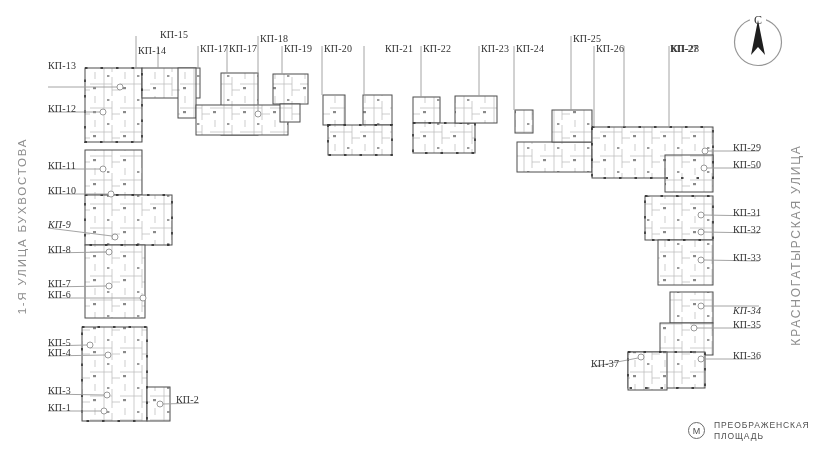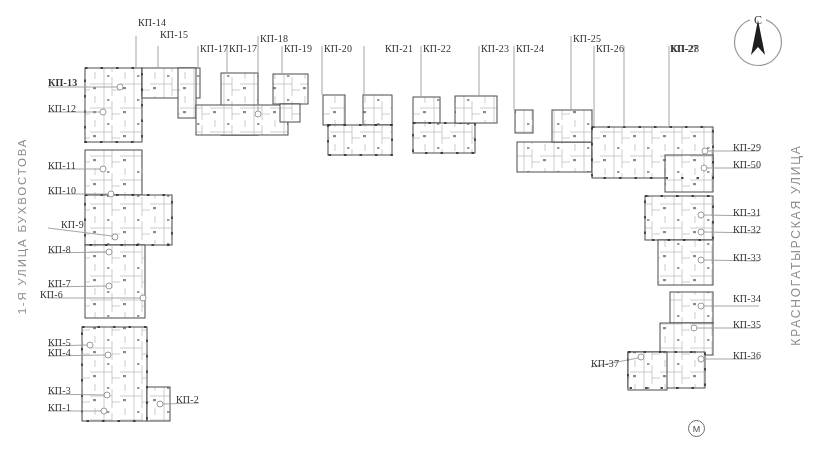--- a/index.html
+++ b/index.html
@@ -167,65 +167,69 @@
         <line x1="759" y1="328" x2="697" y2="328"></line>
         <circle cx="694" cy="328" r="3"></circle>
         <line x1="759" y1="359" x2="704" y2="359"></line>
         <circle cx="701" cy="359" r="3"></circle>
         <line x1="591" y1="367" x2="638" y2="358"></line>
         <circle cx="641" cy="357" r="3"></circle>
       </g>
   </svg>
 
   <div id="labels-layer">
-      <div class="bldg-label" style="left: 138px; top: 17px;">КП-14</div>
+      <div class="bldg-label" style="left: 138px; top: 45px;">КП-14</div>
       <div class="bldg-label" style="left: 160px; top: 29px;">КП-15</div>
       <div class="bldg-label" style="left: 200px; top: 43px;">КП-17</div>
       <div class="bldg-label" style="left: 229px; top: 43px;">КП-17</div>
       <div class="bldg-label" style="left: 260px; top: 33px;">КП-18</div>
       <div class="bldg-label" style="left: 284px; top: 43px;">КП-19</div>
       <div class="bldg-label" style="left: 324px; top: 43px;">КП-20</div>
       <div class="bldg-label" style="left: 366px; top: 43px; padding-left: 19px;">КП-21</div>
       <div class="bldg-label" style="left: 423px; top: 43px;">КП-22</div>
       <div class="bldg-label" style="left: 481px; top: 43px;">КП-23</div>
       <div class="bldg-label" style="left: 516px; top: 43px;">КП-24</div>
       <div class="bldg-label" style="left: 573px; top: 33px;">КП-25</div>
       <div class="bldg-label" style="left: 596px; top: 43px;">КП-26</div>
       <div class="bldg-label" style="left: 626px; top: 43px; margin-left: 44px;">КП-27</div>
       <div class="bldg-label" style="left: 671px; top: 43px;">КП-28</div>
-      <div class="bldg-label" style="left: 48px; top: 77px; font-weight: bold;">КП-13</div>
+      <div class="bldg-label" style="left: 48px; top: 60px;">КП-13</div>
       <div class="bldg-label" style="left: 48px; top: 103px;">КП-12</div>
       <div class="bldg-label" style="left: 48px; top: 160px;">КП-11</div>
       <div class="bldg-label" style="left: 48px; top: 185px;">КП-10</div>
-      <div class="bldg-label" style="left: 61px; top: 219px;">КП-9</div>
+      <div class="bldg-label" style="left: 48px; top: 219px; font-style: italic;">КП-9</div>
       <div class="bldg-label" style="left: 48px; top: 244px;">КП-8</div>
       <div class="bldg-label" style="left: 48px; top: 278px;">КП-7</div>
-      <div class="bldg-label" style="left: 40px; top: 289px; font-family: Liberation Serif, serif;">КП-6</div>
+      <div class="bldg-label" style="left: 48px; top: 289px; font-family: Liberation Serif, serif;">КП-6</div>
       <div class="bldg-label" style="left: 48px; top: 337px;">КП-5</div>
       <div class="bldg-label" style="left: 48px; top: 347px;">КП-4</div>
       <div class="bldg-label" style="left: 48px; top: 385px;">КП-3</div>
       <div class="bldg-label" style="left: 48px; top: 402px;">КП-1</div>
       <div class="bldg-label" style="left: 176px; top: 394px;">КП-2</div>
       <div class="bldg-label" style="left: 733px; top: 142px;">КП-29</div>
       <div class="bldg-label" style="left: 733px; top: 159px;">КП-50</div>
       <div class="bldg-label" style="left: 733px; top: 207px;">КП-31</div>
       <div class="bldg-label" style="left: 733px; top: 224px;">КП-32</div>
       <div class="bldg-label" style="left: 733px; top: 252px;">КП-33</div>
-      <div class="bldg-label" style="left: 733px; top: 293px;">КП-34</div>
+      <div class="bldg-label" style="left: 733px; top: 305px; font-style: italic;">КП-34</div>
       <div class="bldg-label" style="left: 733px; top: 319px;">КП-35</div>
       <div class="bldg-label" style="left: 733px; top: 350px;">КП-36</div>
       <div class="bldg-label" style="left: 591px; top: 358px;">КП-37</div>
     </div>
 
   <div class="street vert" style="left:22px;top:226px;">1-Я УЛИЦА БУХВОСТОВА</div>
   <div class="street vert" style="left:796px;top:245px;font-size:12px;">КРАСНОГАТЫРСКАЯ УЛИЦА</div>
 
   <div class="metro">
     <div class="metro-circle">
       <span>М</span>
+    </div>
+    <div class="metro-name">
+      <div>ПРЕОБРАЖЕНСКАЯ</div>
+      <div>ПЛОЩАДЬ</div>
     </div>
   </div>
 
   <svg class="compass" width="58" height="62">
     <circle class="compass-circle" cx="28" cy="30" r="23.5"></circle>
     <rect x="20" y="0" width="16" height="13" fill="#ffffff"></rect>
     <text class="compass-n" x="28" y="12" text-anchor="middle">С</text>
     <polygon class="compass-arrow" points="28,8 21,43 28,35 35,43"></polygon>
   </svg>
 

